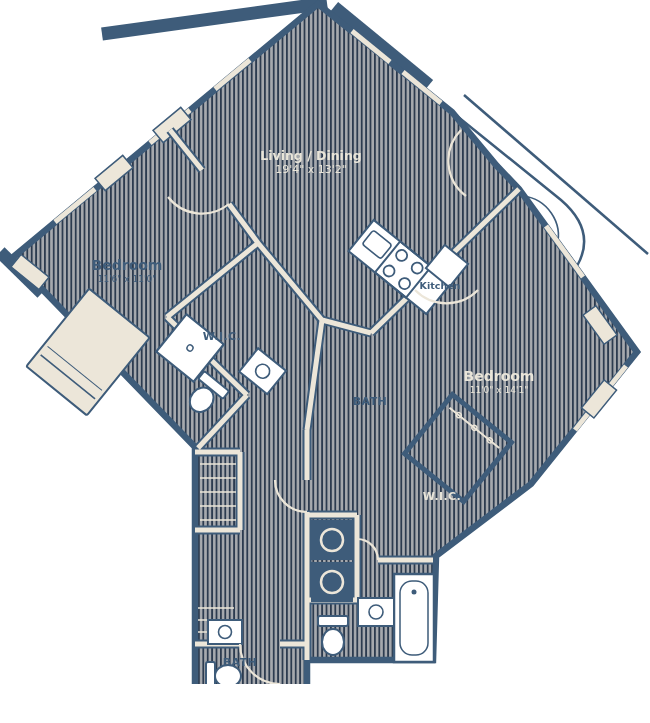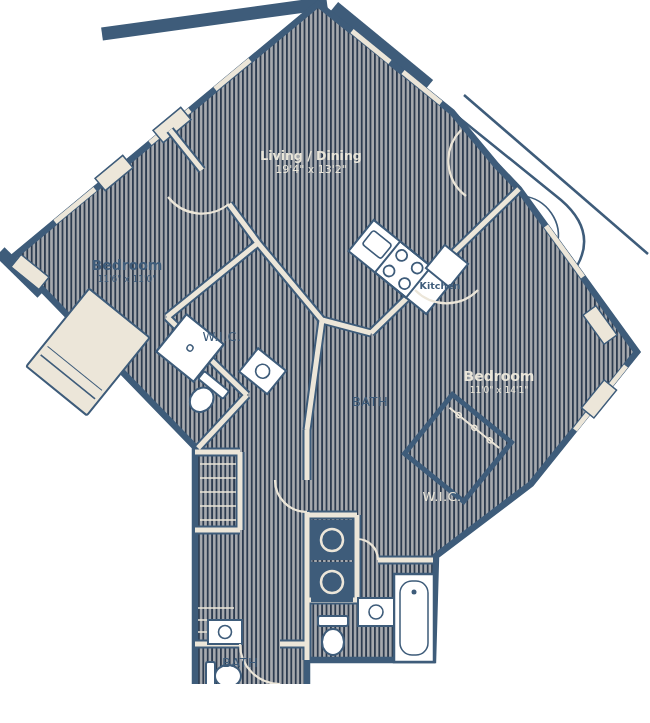--- a/index.html
+++ b/index.html
@@ -8,21 +8,21 @@
   .stage svg{position:absolute;left:0;top:0;}
   .label{position:absolute;transform:translate(-50%,-50%);text-align:center;
          line-height:1.2;white-space:nowrap;pointer-events:none;}
   .light{color:#e9e5d9;}
   .dark{color:#3e5c7a;}
   .big .nm{font-size:12.5px;font-weight:bold;}
   .big .dm{font-size:11px;}
   .med .nm{font-size:14px;font-weight:bold;}
   .med .dm{font-size:9px;}
   .kitchen .nm{font-size:9.5px;font-weight:bold;}
-  .small{font-size:13px;font-weight:normal;letter-spacing:.4px;}
+  .small{font-size:11px;font-weight:bold;letter-spacing:.4px;}
   .dm:empty{display:none;}
 </style>
 </head>
 <body>
 
 <div class="stage">
 <svg width="650" height="723" viewBox="0 0 650 723">
   <defs>
     <pattern id="hatch" width="4.4" height="10" patternUnits="userSpaceOnUse">
       <rect width="4.4" height="10" fill="#a6a9ae"></rect>

